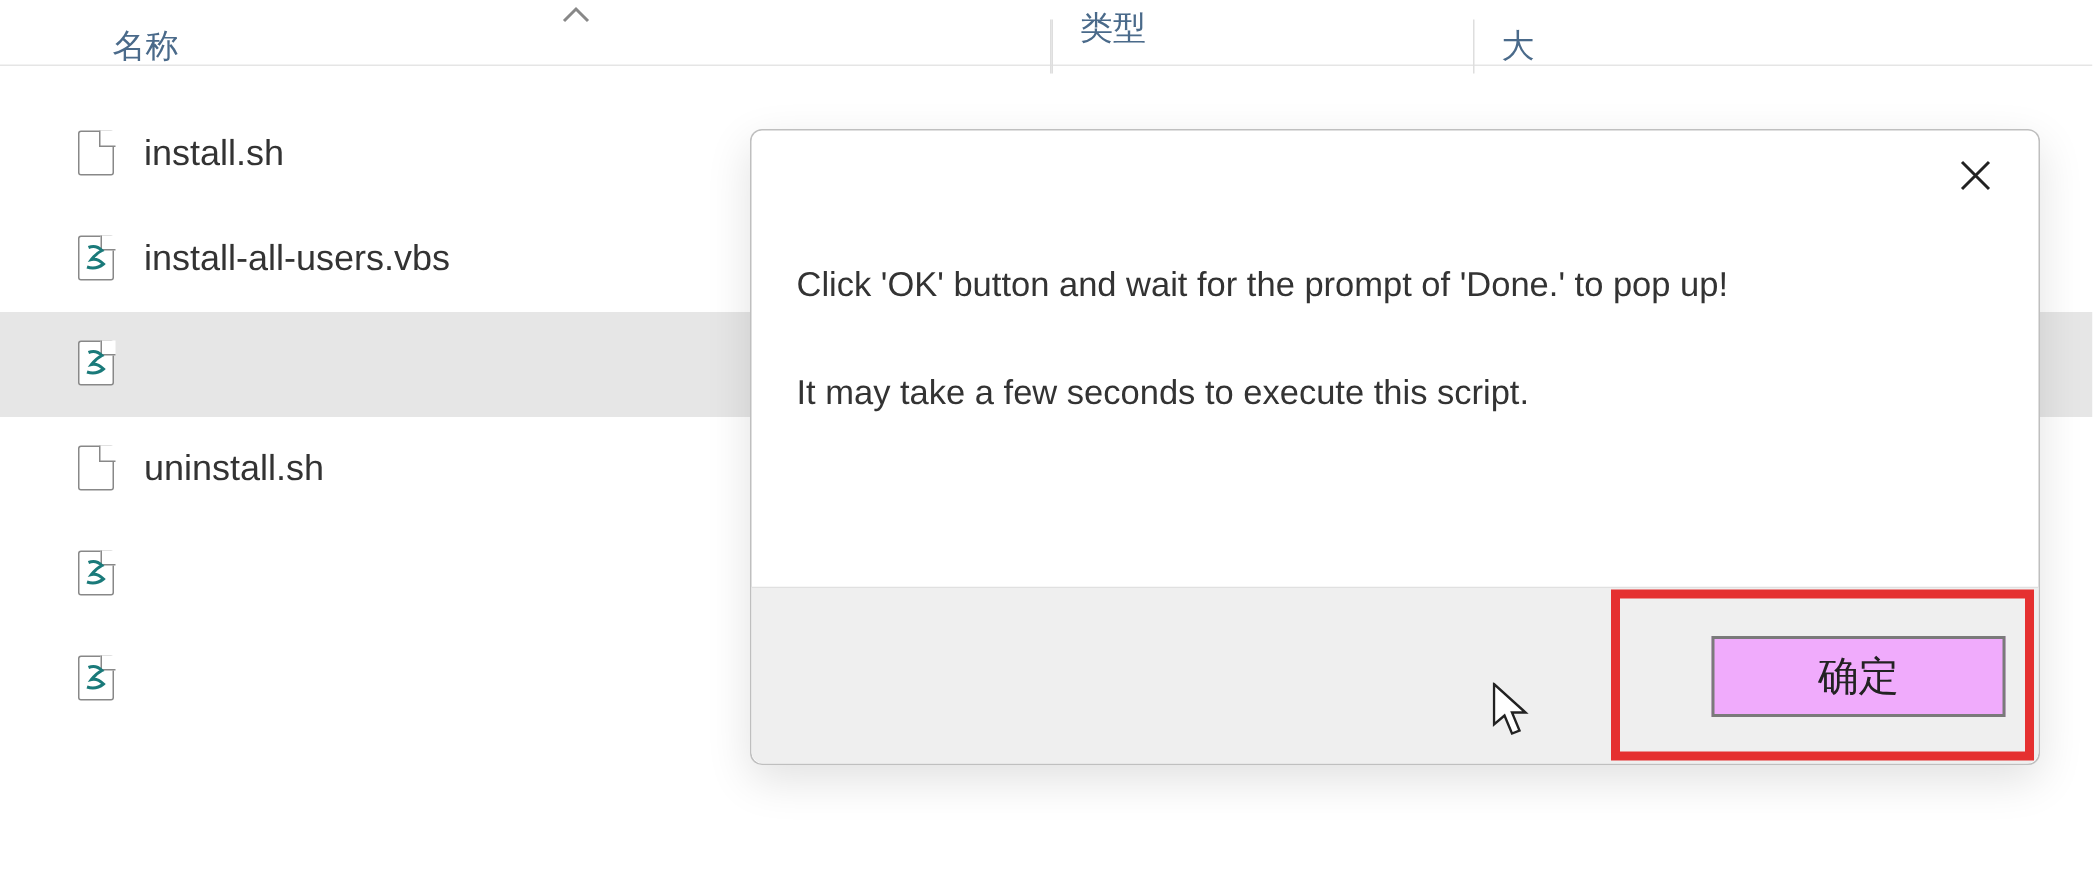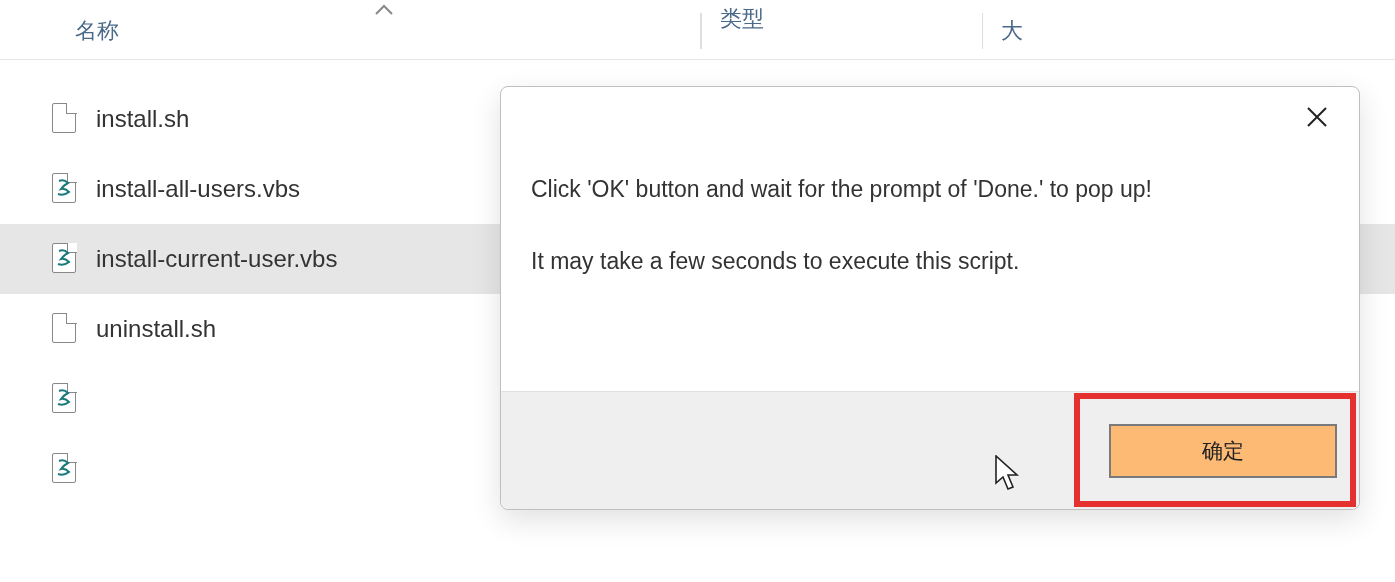--- a/index.html
+++ b/index.html
@@ -7,21 +7,21 @@
       font-family: "Segoe UI", "Microsoft YaHei", sans-serif;
       background: #ffffff;
       width: 1395px;
       height: 582px;
       overflow: hidden;
       position: relative;
     }
     .header {
       display: flex;
       border-bottom: 1px solid #e5e5e5;
-      height: 60px;
+      height: 44px;
       position: relative;
       color: #4a6a8a;
       font-size: 22px;
     }
     .header-name {
       width: 700px;
       padding: 16px 0 0 75px;
       position: relative;
     }
     .sort-chevron {
@@ -159,25 +159,25 @@
       background: #efefef;
       border-top: 1px solid #e0e0e0;
       display: flex;
       justify-content: flex-end;
       align-items: center;
       padding-right: 22px;
       border-radius: 0 0 8px 8px;
       position: relative;
     }
     .ok-button {
-      width: 228px;
+      width: 196px;
       height: 54px;
-      background: #fdba74;
+      background: #f0abfc;
       border: 2px solid #7a7a7a;
-      font-size: 21px;
+      font-size: 27px;
       color: #222;
       cursor: pointer;
       font-family: inherit;
     }
     .highlight-box {
       position: absolute;
       border: 6px solid #e53030;
       pointer-events: none;
     }
     .cursor {
@@ -226,21 +226,20 @@
       <span>install-all-users.vbs</span>
     </div>
     <div class="file-row selected">
       <div class="file-icon">
         <div class="icon-vbs">
           <svg width="16" height="18" viewBox="0 0 16 18">
             <path d="M3 2 Q8 0 12 4 Q8 6 5 10 Q9 9 13 13 Q8 17 2 15" stroke="#1a7a7a" stroke-width="2" fill="none"></path>
           </svg>
         </div>
       </div>
-      <span>install-current-user.vbs</span>
     </div>
     <div class="file-row">
       <div class="file-icon">
         <div class="icon-generic"></div>
       </div>
       <span>uninstall.sh</span>
     </div>
     <div class="file-row">
       <div class="file-icon">
         <div class="icon-vbs">

